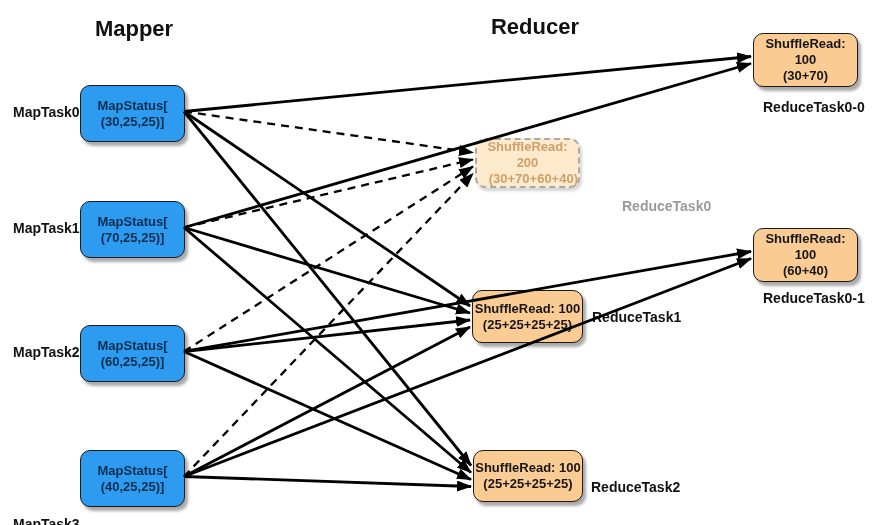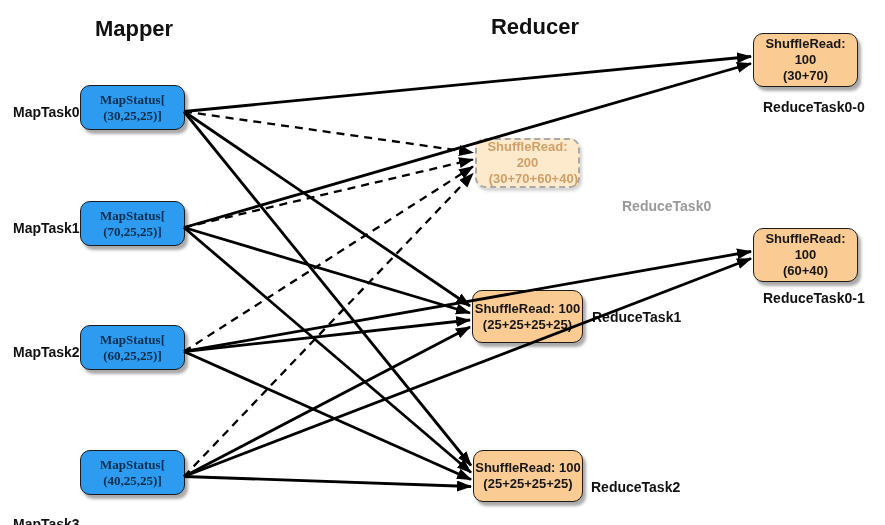--- a/index.html
+++ b/index.html
@@ -28,21 +28,21 @@
     display:flex;flex-direction:column;
     align-items:center;justify-content:center;
     text-align:center;
     font-weight:700;font-size:13px;line-height:16px;
     z-index:1;
     box-sizing:border-box;
   }
   .map-node{
     background:var(--map-box-fill,#2d9bf0);
     color:var(--map-box-text,#0b2e4f);
-    left:80px;width:105px;height:45px;font-family:Liberation Serif, serif;
+    left:80px;width:105px;height:57px;
   }
   .reduce-node{
     background:var(--reduce-box-fill,#fbcb94);
     color:#161616;
   }
   .skipped-node{
     background:var(--skipped-box-fill,#fdeacd);
     border:2px dashed var(--skipped-border,#a9a9a9);
     color:var(--skipped-text,#cfa069);
     box-shadow:2px 3px 3px rgba(150,150,150,0.4);

